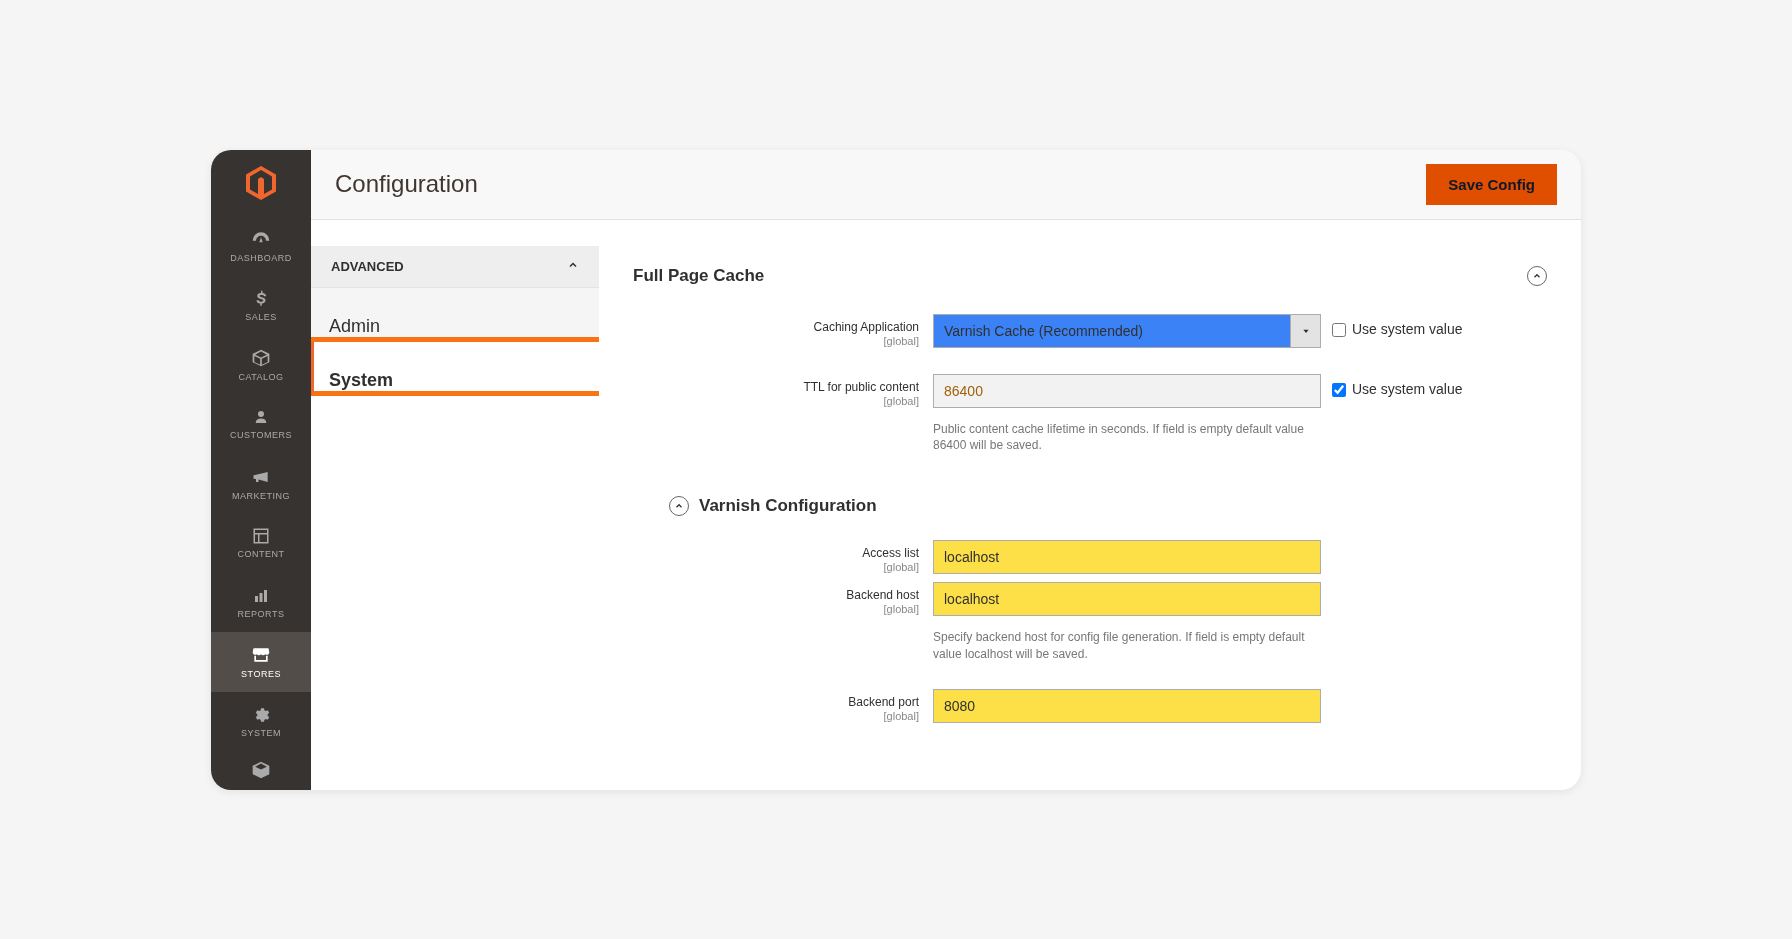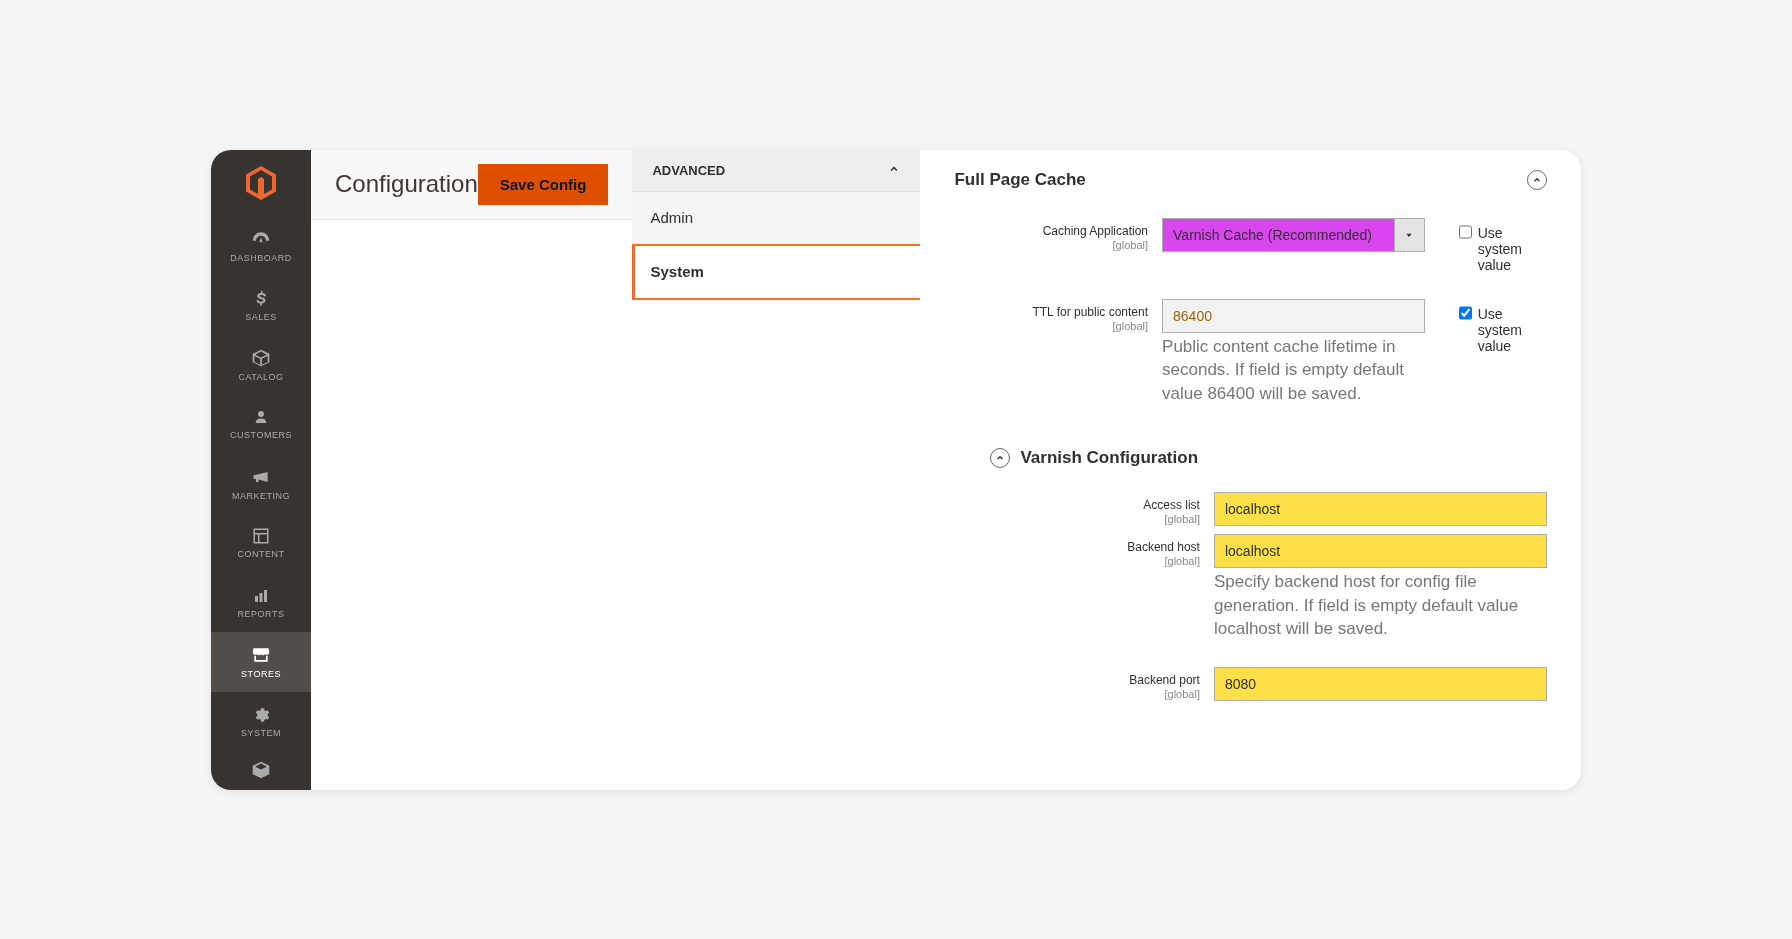--- a/index.html
+++ b/index.html
@@ -59,22 +59,23 @@
     align-items: center;
     justify-content: center;
   }
   .sidebar-item.active .icon { color: #fff; }
   .sidebar-item-label { text-align: center; }
 
   
   .main {
     flex: 1;
     display: flex;
-    flex-direction: row;
+    flex-direction: column;
     overflow: hidden;
+    gap: 26px;
   }
   .header {
     height: 70px;
     display: flex;
     align-items: center;
     justify-content: space-between;
     padding: 0 24px 0 24px;
     border-bottom: 1px solid #e3e3e3;
     background: #f8f8f8;
   }
@@ -113,26 +114,26 @@
     padding: 0 20px;
     font-size: 13px;
     font-weight: 700;
     color: #303030;
     cursor: pointer;
     border-bottom: 1px solid #e3e3e3;
   }
   .tab-link {
     height: 54px;
     display: flex;
-    align-items: center;
+    align-items: flex-end;
     padding: 0 18px;
-    font-size: 15px;
+    font-size: 18px;
     color: #303030;
     background: #f5f5f5;
-    border-bottom: 2px solid #f97316;
+    border-bottom: 5px solid #f97316;
     cursor: pointer;
   }
   .tab-link.active {
     background: #fff;
     border-left: 3px solid #ef672f;
     padding-left: 15px;
     font-weight: 600;
   }
 
   
@@ -195,24 +196,24 @@
   .field-scope {
     font-size: 11px;
     color: #888;
     display: block;
     margin-top: 1px;
   }
   .field-input-col {
     width: 388px;
   }
   .field-extra-col {
-    padding-left: 34px;
+    padding-left: 11px;
     padding-top: 7px;
     display: flex;
-    align-items: flex-start;
+    align-items: flex-end;
     gap: 6px;
   }
   .field-extra-col label {
     font-size: 14px;
     color: #303030;
   }
   .field-extra-col input[type=checkbox] {
     width: 14px;
     height: 14px;
   }
@@ -228,44 +229,44 @@
   }
   .text-input[disabled] {
     background: #f2f2f2;
     color: #a16207;
   }
   .select-wrap {
     display: flex;
     width: 100%;
     height: 34px;
     border: 1px solid #adadad;
-    background: #d946ef;
+    background: #3b82f6;
     text-align: right;
   }
   .select-value {
     flex: 1;
     padding: 0 10px;
     display: flex;
     align-items: center;
     font-size: 14px;
     color: #303030;
   }
   .select-caret {
     width: 30px;
     background: #e3e3e3;
     border-left: 1px solid #adadad;
     display: flex;
     align-items: center;
     justify-content: center;
   }
   .help-text {
-    font-size: 17px;
+    font-size: 12px;
     color: #777;
     line-height: 1.4;
-    margin-top: 2px;
+    margin-top: 13px;
     margin-bottom: 18px;
   }
 </style>
 </head>
 <body>
 
 <div class="app-window">
 
   <div class="sidebar">
     <div class="sidebar-logo">

